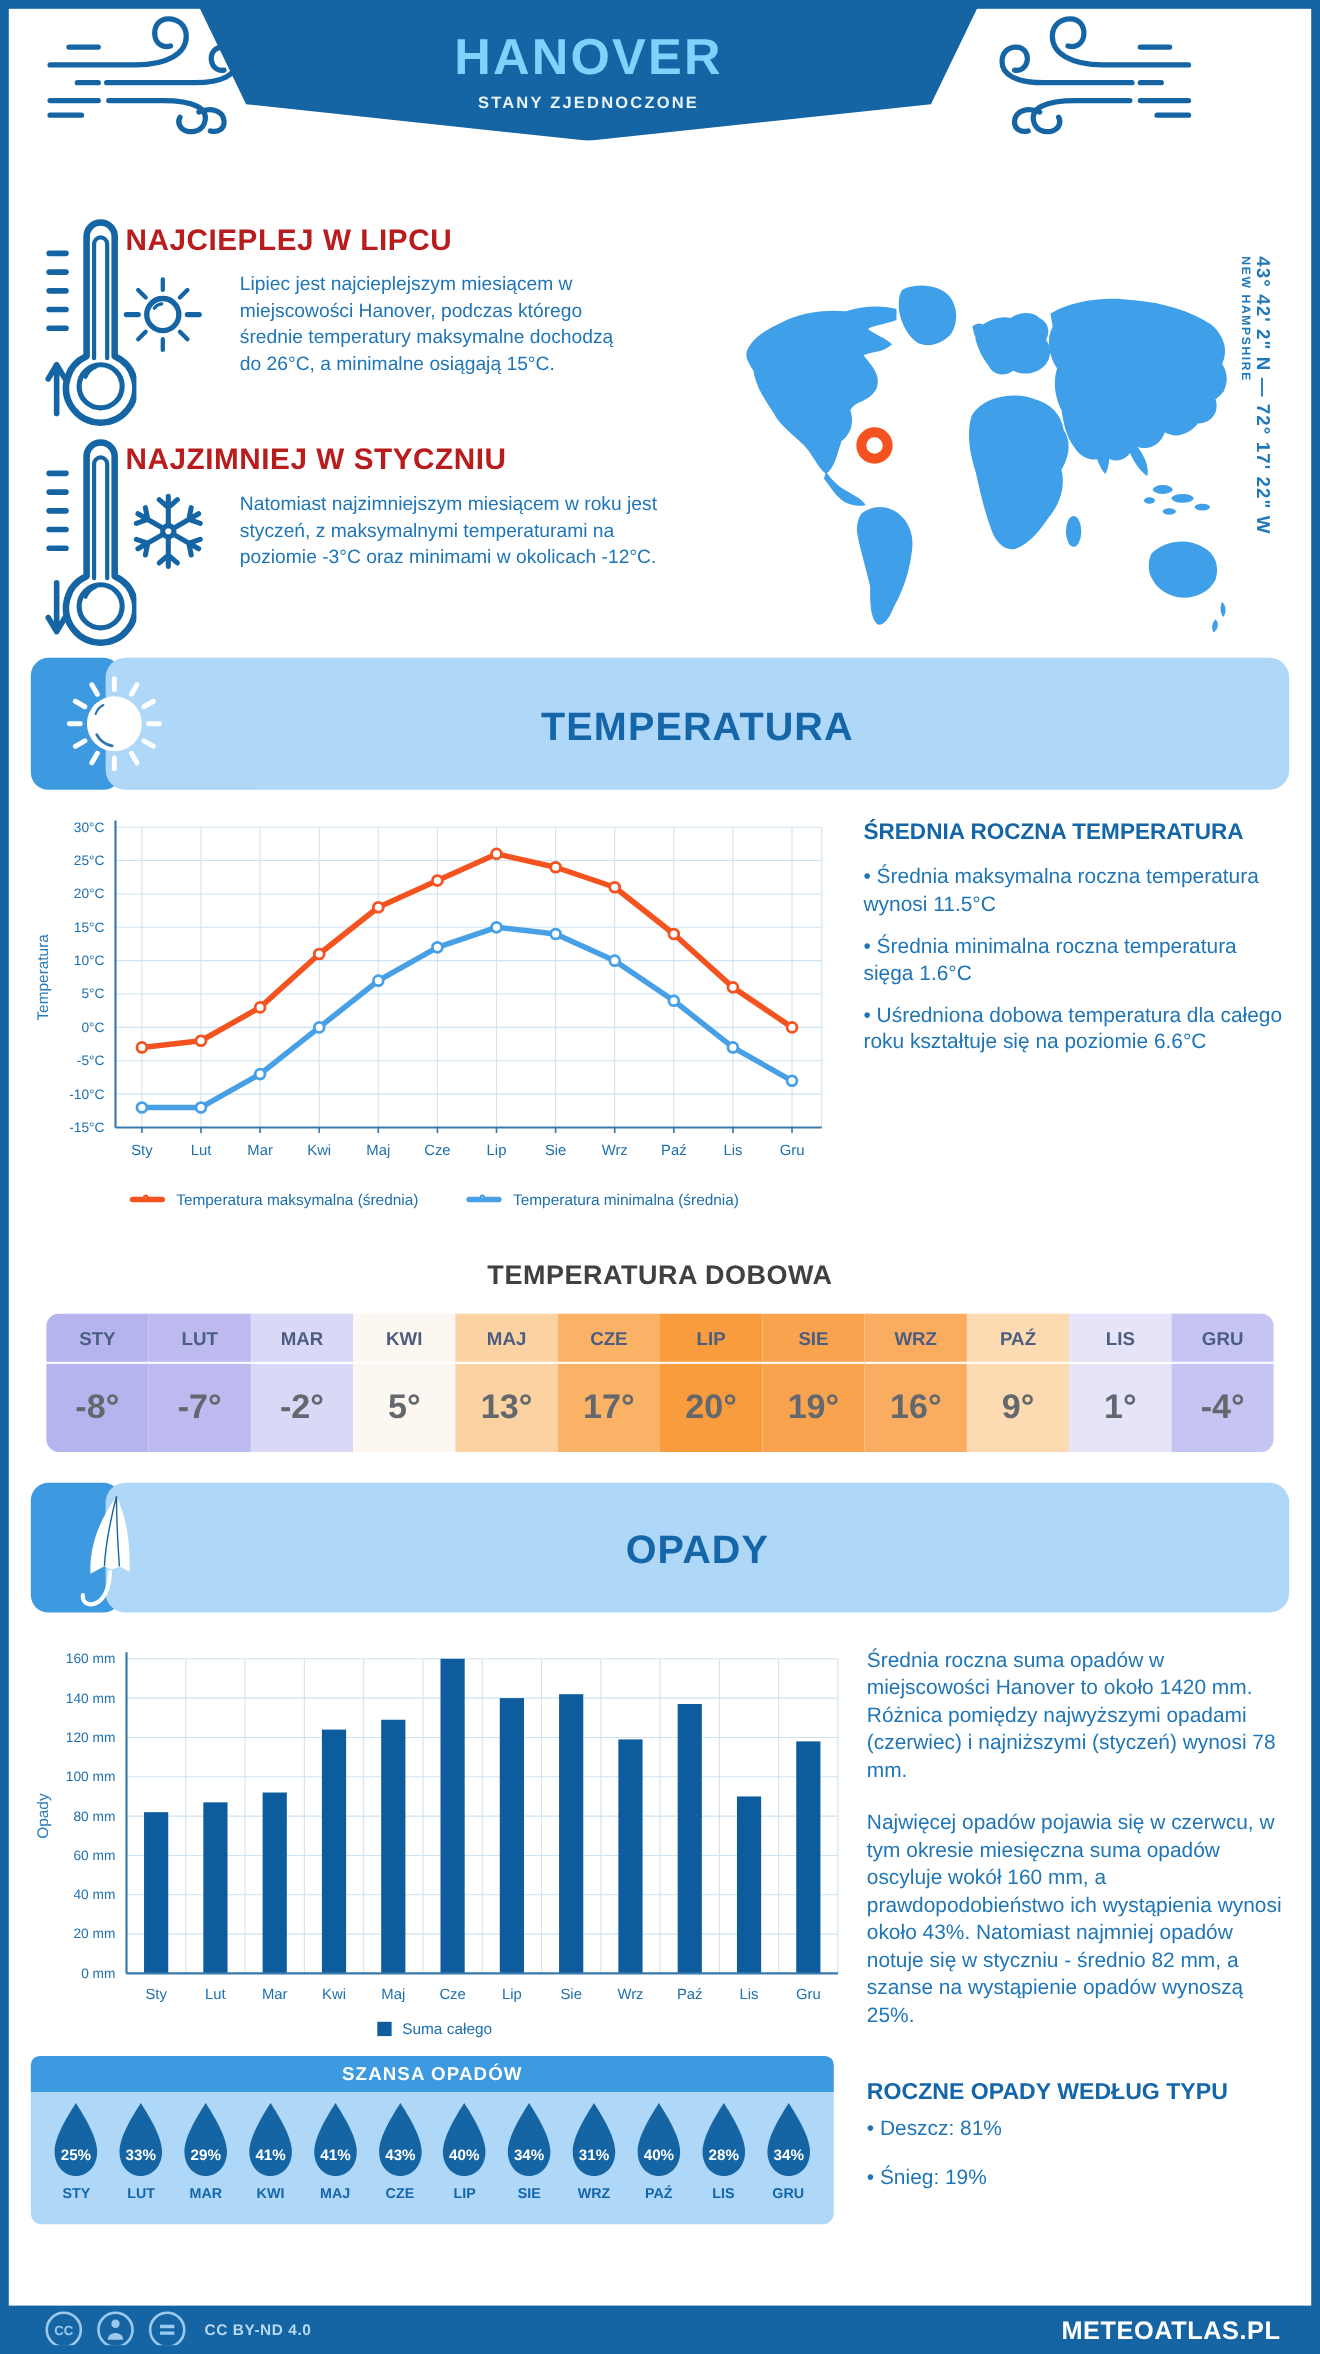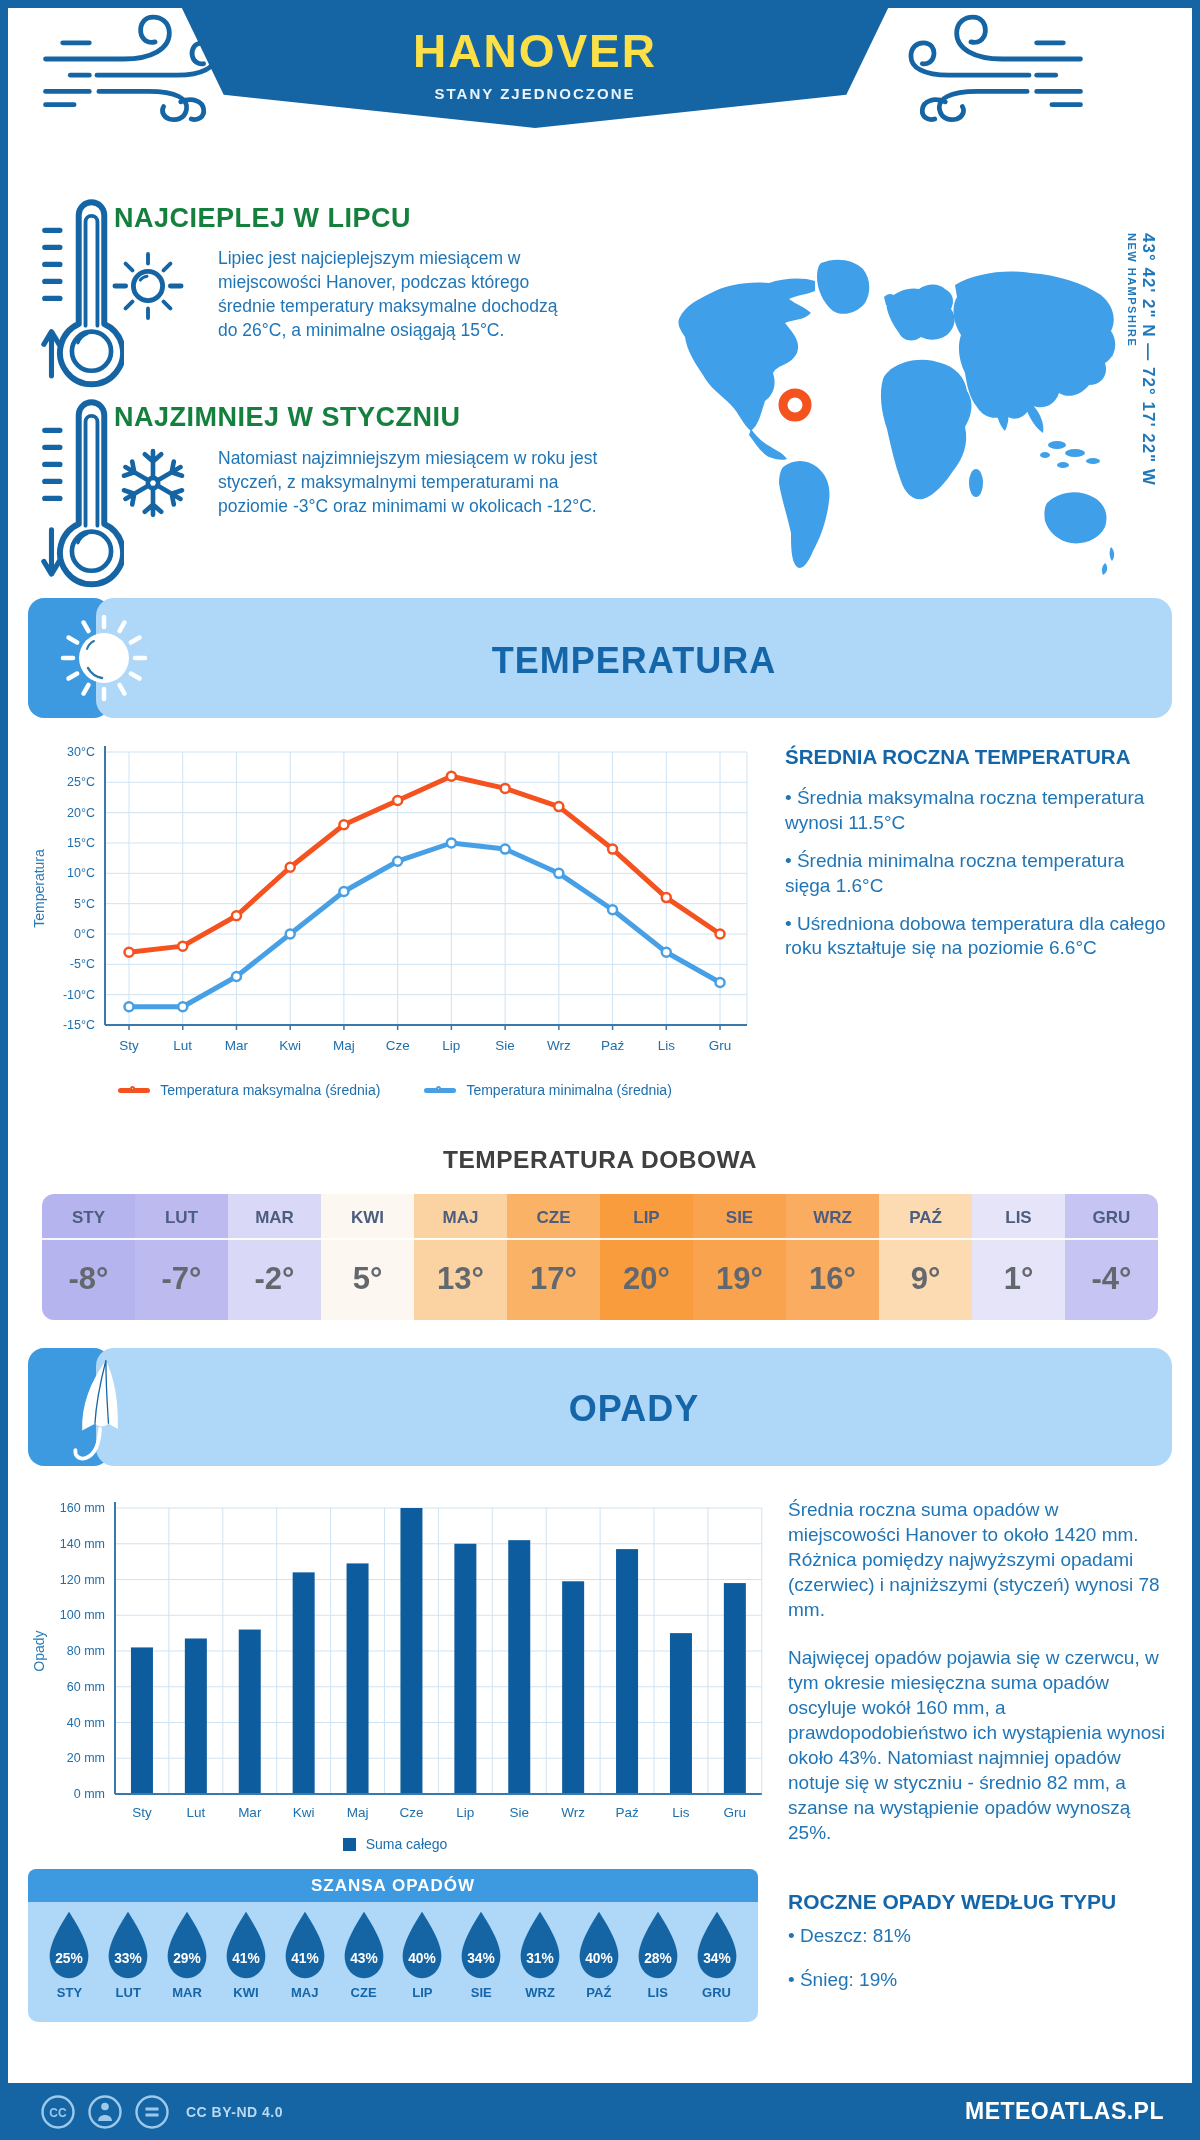--- a/index.html
+++ b/index.html
@@ -5,28 +5,28 @@
   * { margin:0; padding:0; box-sizing:border-box; }
   html,body { background:#e8eef4; }
   body { font-family:"Liberation Sans", sans-serif; }
   #page { position:relative; width:1200px; height:2140px; background:#fff; overflow:hidden; margin:0 auto; }
   #page::after { content:''; position:absolute; inset:0; border:8px solid #1565a4; pointer-events:none; z-index:60; }
   .abs { position:absolute; }
 
   
   .banner { left:178px; top:0; width:714px; height:128px; background:#1565a4; text-align:center;
             clip-path:polygon(0 0,100% 0,93.6% 74%,50% 100%,6.4% 74%); z-index:5; }
-  .banner h1 { margin-top:24px; font-size:46px; letter-spacing:2px; color:#fde047; font-weight:700; }
+  .banner h1 { margin-top:24px; font-size:46px; letter-spacing:2px; color:#7dd3fc; font-weight:700; }
   .banner .sub { margin-top:7px; font-size:15px; letter-spacing:2px; color:#eaf4fc; font-weight:600; }
   .wind { width:200px; height:110px; }
   .wind path { stroke:#1565a4; stroke-width:5; fill:none; stroke-linecap:round; }
   .wind.flip { transform:scaleX(-1); }
 
   
-  .h-heading { font-size:27px; font-weight:700; color:#15803d; letter-spacing:0.5px; }
+  .h-heading { font-size:27px; font-weight:700; color:#b91c1c; letter-spacing:0.5px; }
   .h-text { font-size:17.5px; line-height:1.38; color:#1f75b6; }
   .thermo path, .thermo circle { stroke:#1565a4; fill:none; stroke-linecap:round; stroke-linejoin:round; }
   .lineicon path, .lineicon line, .lineicon circle { stroke:#1565a4; fill:none; stroke-linecap:round; }
 
   
   .coords-block { left:1126px; top:233px; height:345px; writing-mode:vertical-rl; text-align:left; }
   .coords-block .coords { font-size:17px; font-weight:700; color:#1f78bb; letter-spacing:1px; }
   .coords-block .region { font-size:11px; font-weight:600; color:#1f78bb; letter-spacing:1.5px; margin-top:0; }
 
   
@@ -56,21 +56,21 @@
   .daily-cell .dv { height:78px; display:flex; align-items:center; justify-content:center;
                     font-size:31px; font-weight:700; color:#63686e; }
 
   .chance-header { width:730px; height:33px; background:#3d9ae0; border-radius:8px 8px 0 0;
                    color:#fff; font-weight:700; font-size:17px; text-align:center; line-height:33px; letter-spacing:1px; }
   .chance-panel { width:730px; height:120px; background:#aed7f8; border-radius:0 0 10px 10px;
                   display:flex; padding:8px 12px 0; }
   .drop-col { flex:1; text-align:center; }
   .drop-col .dmonth { font-size:13px; font-weight:700; color:#1566a8; margin-top:1px; }
 
-  footer { position:absolute; left:0; right:0; bottom:0; height:57px; background:#1565a4; z-index:10;
+  footer { position:absolute; left:0; right:0; bottom:0; height:44px; background:#1565a4; z-index:10;
            display:flex; align-items:center; }
   .cc-group { display:flex; gap:11px; margin-left:40px; align-items:center; }
   .cc-license { margin-left:16px; font-size:14px; font-weight:700; color:#b9d8f1; letter-spacing:0.5px; }
   .footer-site { margin-left:auto; margin-right:36px; font-size:23px; font-weight:700; color:#fff; letter-spacing:0.5px; }
 </style>
 </head>
 <body>
 
 <div id="page">
 

